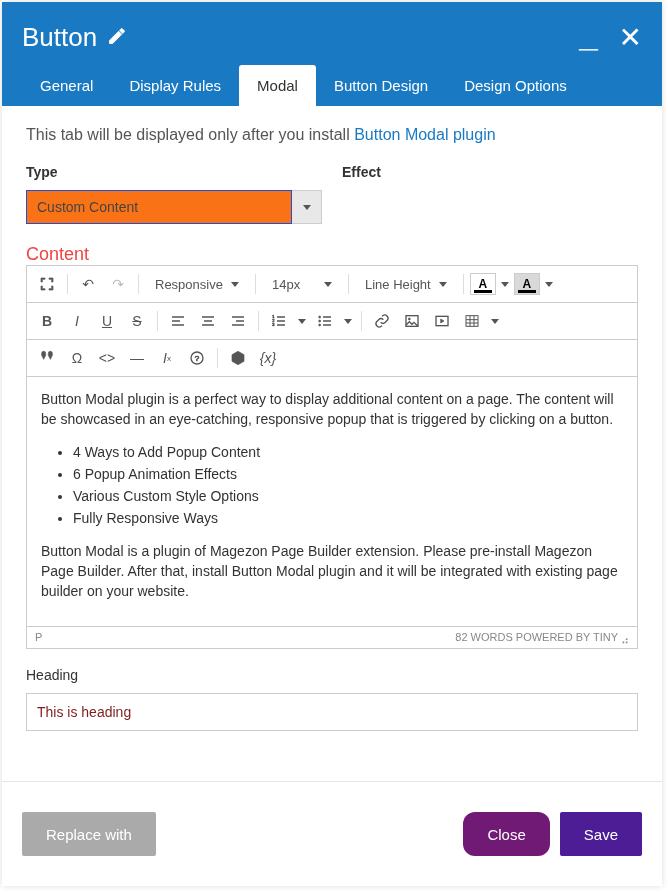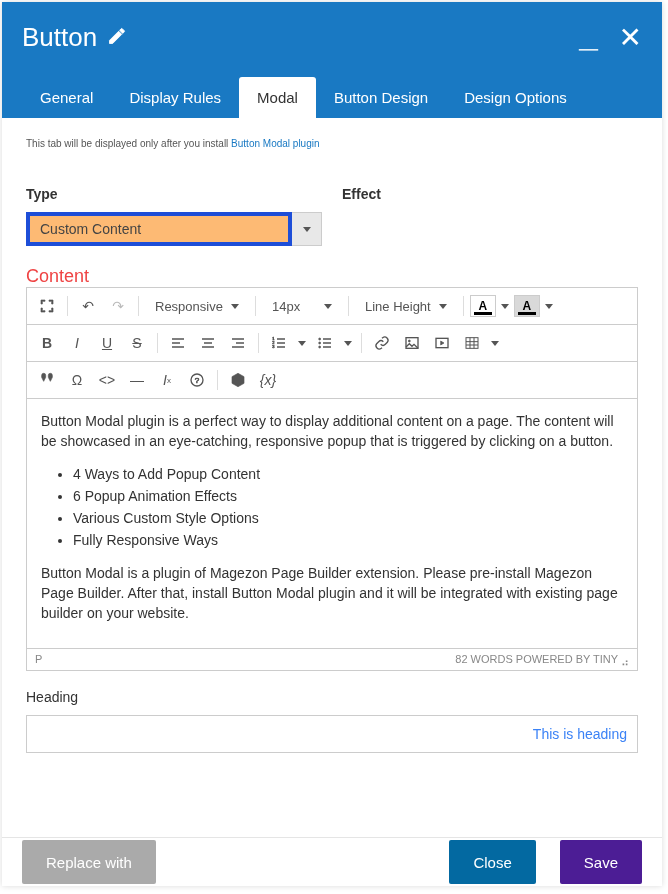--- a/index.html
+++ b/index.html
@@ -1,47 +1,47 @@
 <!DOCTYPE html>
 <html><head>
 <meta charset="utf-8">
 <style>
   * { box-sizing: border-box; margin: 0; padding: 0; }
   body { font-family: -apple-system, BlinkMacSystemFont, "Segoe UI", Arial, sans-serif; background: #fff; width: 668px; height: 894px; overflow: hidden; }
   .modal-window { width: 660px; height: 884px; background: #fff; margin: 2px; box-shadow: 0 0 6px rgba(0,0,0,0.15); display: flex; flex-direction: column; }
 
   .header { background: #1979c3; color: #fff; padding: 20px 20px 0 20px; }
-  .title-row { display: flex; align-items: center; justify-content: space-between; margin-bottom: 24px; }
+  .title-row { display: flex; align-items: center; justify-content: space-between; margin-bottom: 12px; }
   .title-left { display: flex; align-items: center; gap: 10px; }
   .title-left h1 { font-size: 26px; font-weight: 400; }
   .close-x { font-size: 28px; color: #fff; cursor: pointer; line-height: 1; }
   .minimize { font-size: 28px; color: #fff; cursor: pointer; margin-right: 12px; line-height: 1; }
   .right-controls { display: flex; align-items: center; gap: 4px; }
 
   .tabs { display: flex; }
   .tab { padding: 12px 18px; color: #fff; font-size: 15px; cursor: pointer; }
   .tab.active { background: #fff; color: #333; border-radius: 3px 3px 0 0; }
 
   .body { flex: 1; overflow-y: auto; padding: 20px 24px; position: relative; }
   .body::-webkit-scrollbar { width: 12px; }
   .body::-webkit-scrollbar-thumb { background: #aaa; }
   .body::-webkit-scrollbar-track { background: #eee; }
 
-  .notice { font-size: 10px; color: #555; margin-bottom: 37px; }
+  .notice { font-size: 16px; color: #555; margin-bottom: 20px; }
   .notice a { color: #1979c3; text-decoration: none; }
 
   .row3 { display: flex; gap: 20px; margin-bottom: 20px; }
   .field { flex: 1; }
   .field-label { font-weight: 600; font-size: 14px; margin-bottom: 10px; color: #333; }
 
   .toggle { width: 44px; height: 22px; background: #74b84a; border-radius: 11px; position: relative; border: 1px solid #5a9a36; cursor: pointer; }
   .toggle .knob { width: 18px; height: 18px; background: #fff; border-radius: 50%; position: absolute; top: 1px; right: 1px; box-shadow: 0 1px 2px rgba(0,0,0,0.3); }
 
   .select { display: flex; height: 34px; }
-  .select-main { flex: 1; border: 4px solid #1d4ed8; padding: 0 10px; font-size: 14px; display: flex; align-items: center; background: #fdba74; color: #444; }
+  .select-main { flex: 1; border: 1px solid #1d4ed8; padding: 0 10px; font-size: 14px; display: flex; align-items: center; background: #f97316; color: #444; }
   .select-btn { width: 30px; border: 1px solid #ccc; border-left: none; background: #e8e8e8; display: flex; align-items: center; justify-content: center; cursor: pointer; }
   .caret-down { width: 0; height: 0; border-left: 4px solid transparent; border-right: 4px solid transparent; border-top: 5px solid #555; }
 
   .content-label { font-size: 18px; color: #ef4444; margin-bottom: 0; }
 
   .editor { border: 1px solid #ccc; }
   .toolbar { border-bottom: 1px solid #ccc; padding: 4px 6px; display: flex; align-items: center; flex-wrap: wrap; gap: 2px; }
   .tb-btn { width: 28px; height: 28px; display: inline-flex; align-items: center; justify-content: center; color: #555; font-size: 14px; cursor: pointer; border-radius: 2px; }
   .tb-btn.wide { width: auto; padding: 0 10px; font-size: 13px; min-width: 80px; justify-content: space-between; gap: 8px; }
   .tb-sep { width: 1px; height: 20px; background: #ddd; margin: 0 4px; }
@@ -52,26 +52,26 @@
 
   .editor-body { padding: 12px 14px; font-size: 14px; color: #333; line-height: 1.45; min-height: 230px; }
   .editor-body p { margin-bottom: 12px; }
   .editor-body ul { margin: 0 0 12px 32px; }
   .editor-body li { margin-bottom: 2px; }
 
   .editor-status { border-top: 1px solid #ccc; display: flex; justify-content: space-between; padding: 4px 8px; font-size: 11px; color: #888; }
   .editor-status .resize { cursor: nwse-resize; }
 
   .heading-field { margin-top: 18px; }
-  .text-input { width: 100%; height: 38px; border: 1px solid #ccc; padding: 0 10px; font-size: 14px; color: #3b82f6; text-align: right; }
-
-  .footer { border-top: 1px solid #e5e5e5; padding: 2px 20px; display: flex; gap: 24px; background: #fff; }
+  .text-input { width: 100%; height: 38px; border: 1px solid #ccc; padding: 0 10px; font-size: 14px; color: #7f1d1d; }
+
+  .footer { border-top: 1px solid #e5e5e5; padding: 30px 20px; display: flex; gap: 10px; background: #fff; }
   .btn { height: 44px; padding: 0 24px; font-size: 15px; border: none; cursor: pointer; border-radius: 2px; }
   .btn.replace { background: #aaa; color: #fff; }
-  .btn.close { background: #0369a1; color: #fff; margin-left: auto; }
+  .btn.close { background: #701a75; color: #fff; margin-left: auto; border-radius: 12px; }
   .btn.save { background: #4c1d95; color: #fff; }
 
   svg.ico { width: 16px; height: 16px; fill: currentColor; stroke: currentColor; }
 </style>
 </head>
 <body>
 
 <div class="modal-window">
 
   <div class="header">

